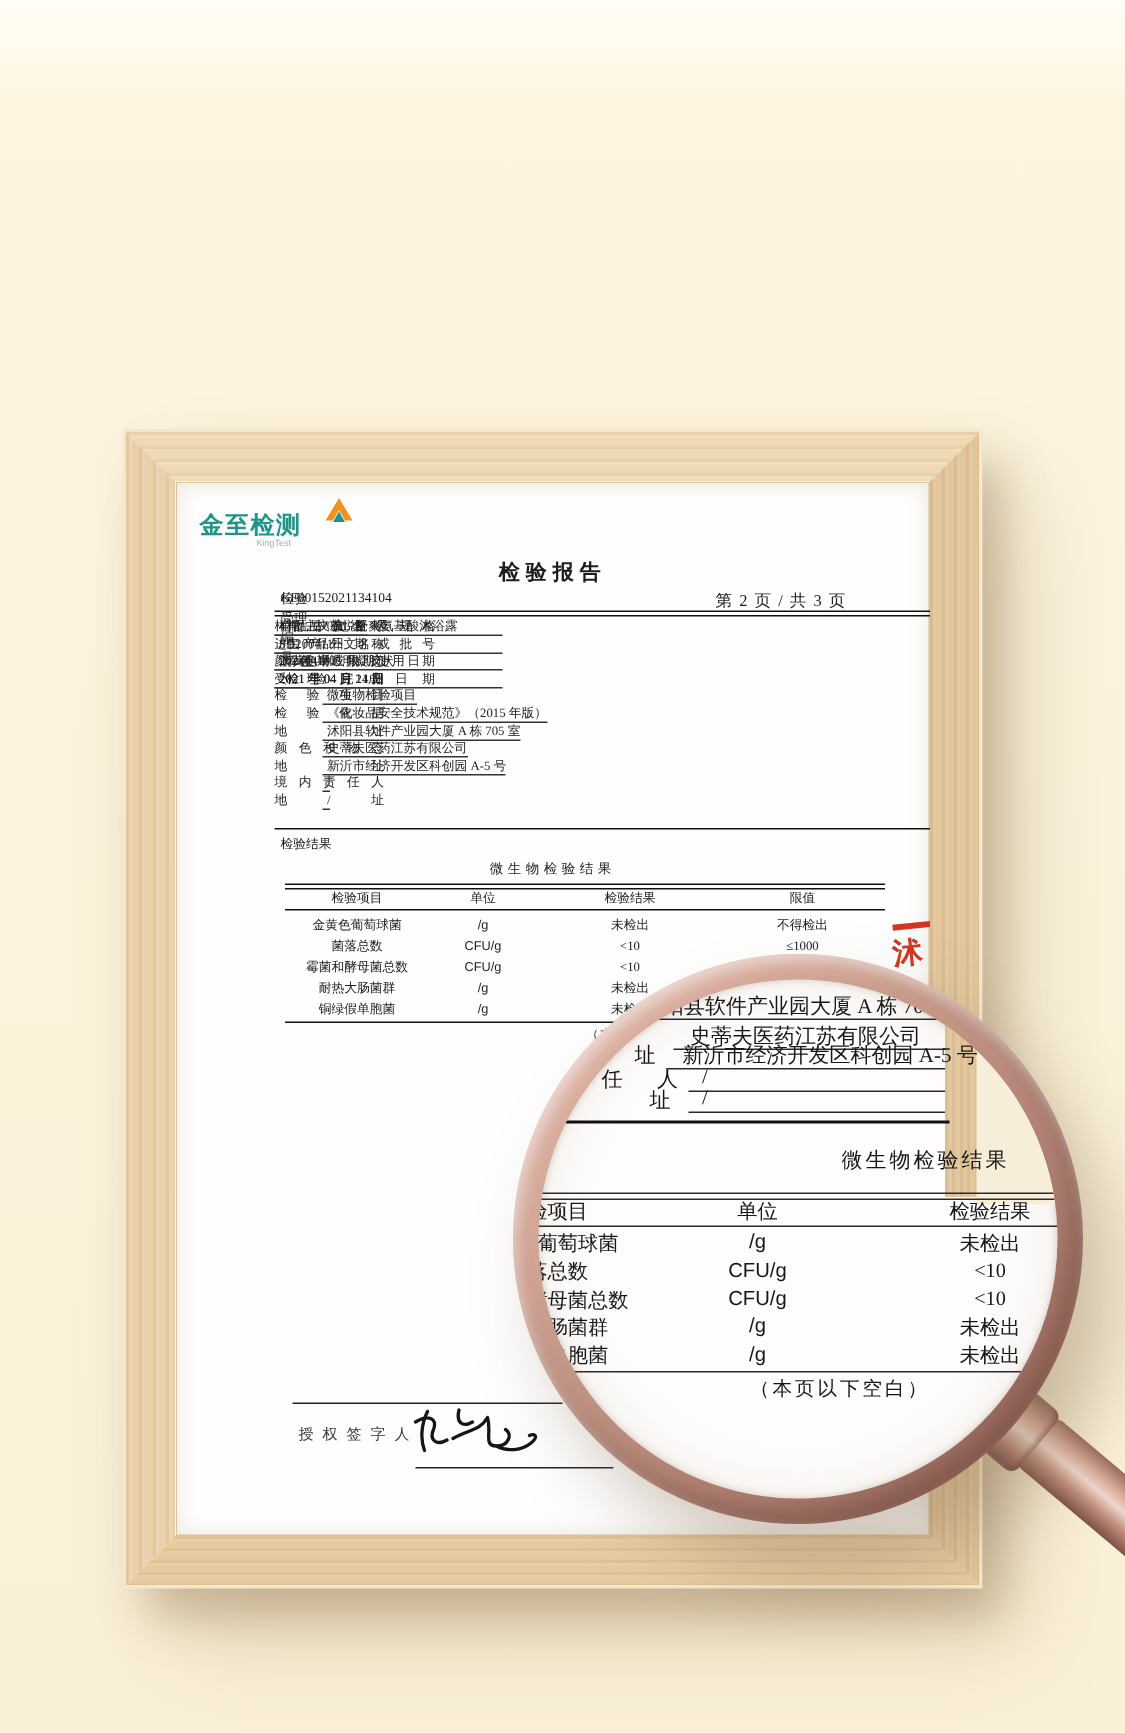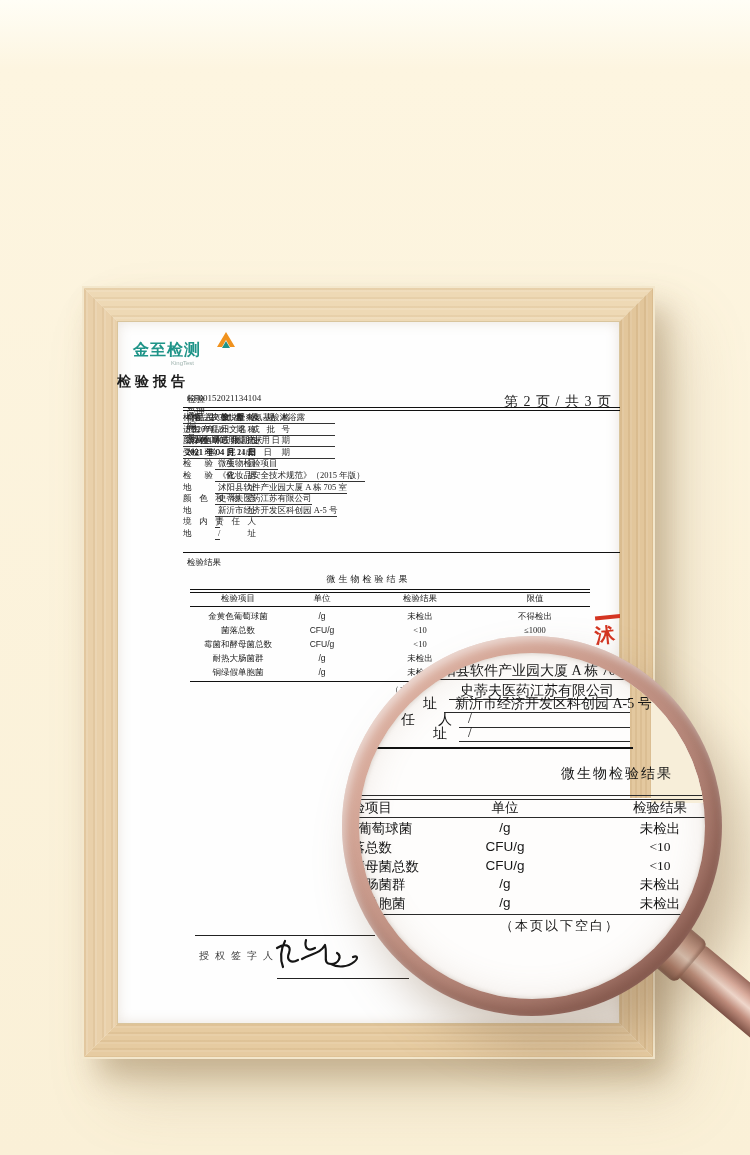--- a/index.html
+++ b/index.html
@@ -33,23 +33,23 @@
   .paper { position:absolute; left:33px; top:33px; width:503px; height:703px; background:#fefefe;
            overflow:hidden; box-shadow:inset 0 0 0 1px #d9c59d, inset 0 0 14px rgba(150,120,80,.22);
            font-family:"Liberation Serif","DejaVu Serif",serif; color:#1c1c1c; }
   .paper * { position:absolute; }
   .logo { left:16px; top:13px; width:110px; height:40px; }
   .logo-text { left:0; top:6px; font-size:16px; font-weight:700; color:#1f9488; letter-spacing:1px;
                font-family:"Liberation Sans",sans-serif; }
   .logo-icon { left:82px; top:-4px; }
   .logo-sub { left:38px; top:26px; font-size:6px; color:#9fb3ae; font-family:"Liberation Sans",sans-serif; }
   .company { left:0; top:24px; width:100%; text-align:center; font-size:16px; font-weight:700; letter-spacing:1px; }
-  .report-title { left:0; top:52px; width:100%; font-size:14px; font-weight:700; letter-spacing:4px; }
+  .report-title { left:0; top:52px; width:100%; text-align:center; font-size:14px; font-weight:700; letter-spacing:4px; }
   .accept-no { left:70px; top:72px; font-size:9px; }
-  .page-ind { left:387px; top:72px; font-size:14px; letter-spacing:1px; }
+  .page-ind { left:360px; top:72px; font-size:11px; letter-spacing:1px; }
   .rule-double { left:66px; top:86px; width:440px; height:4px; border-top:1.5px solid #111; border-bottom:1px solid #111; }
   .info { left:66px; top:91px; width:440px; }
   .info .irow { position:relative; display:flex; height:11.6px; font-size:8.5px; line-height:11px; white-space:nowrap; }
   .info .l1 { width:78px; text-align:justify; text-align-last:justify; padding-right:5px; flex:none; }
   .info .v1 { width:152px; border-bottom:0.8px solid #333; padding-left:3px; flex:none; overflow:visible; }
   .info .v1w { flex:1; border-bottom:0.8px solid #333; padding-left:3px;margin-left:32px; }
   .info .l2 { width:104px; text-align:justify; text-align-last:justify; margin-left:8px; padding-right:5px; flex:none; }
   .info .v2 { flex:1; border-bottom:0.8px solid #333; padding-left:3px; }
   .rule-thick { left:66px; top:231px; width:440px; border-top:1.5px solid #111; }
   .result-label { left:70px; top:236px; font-size:8.5px; }

